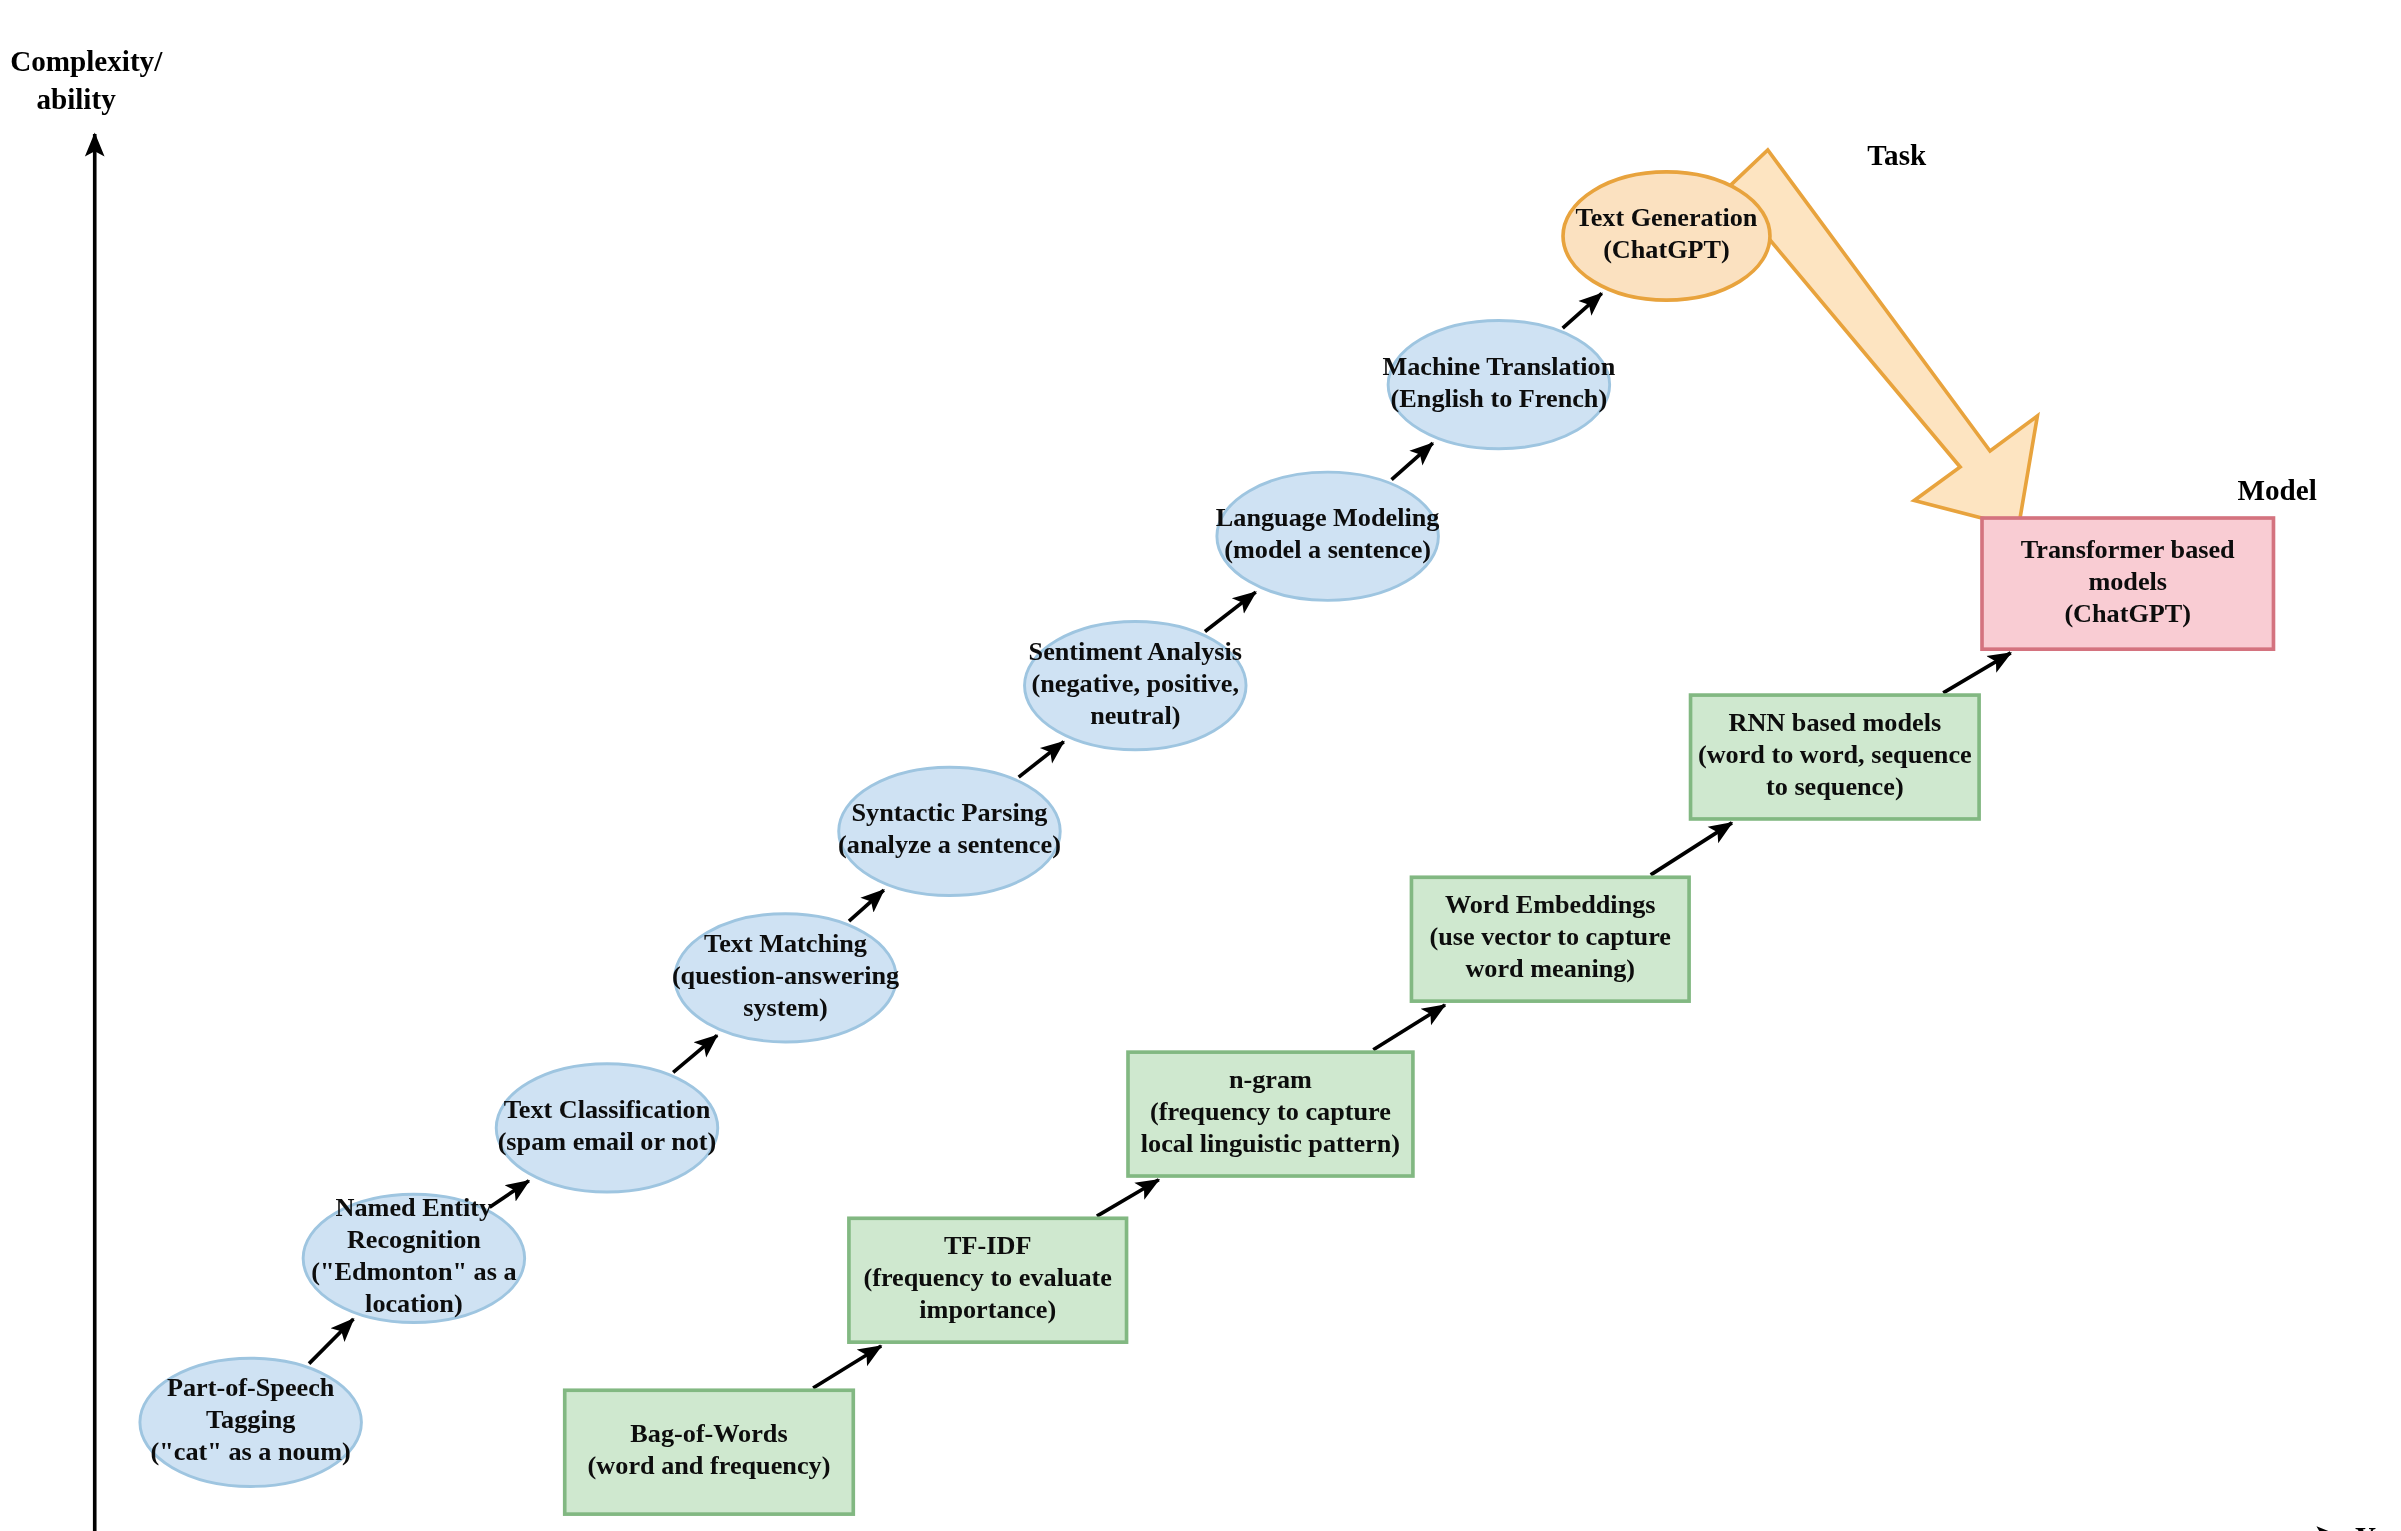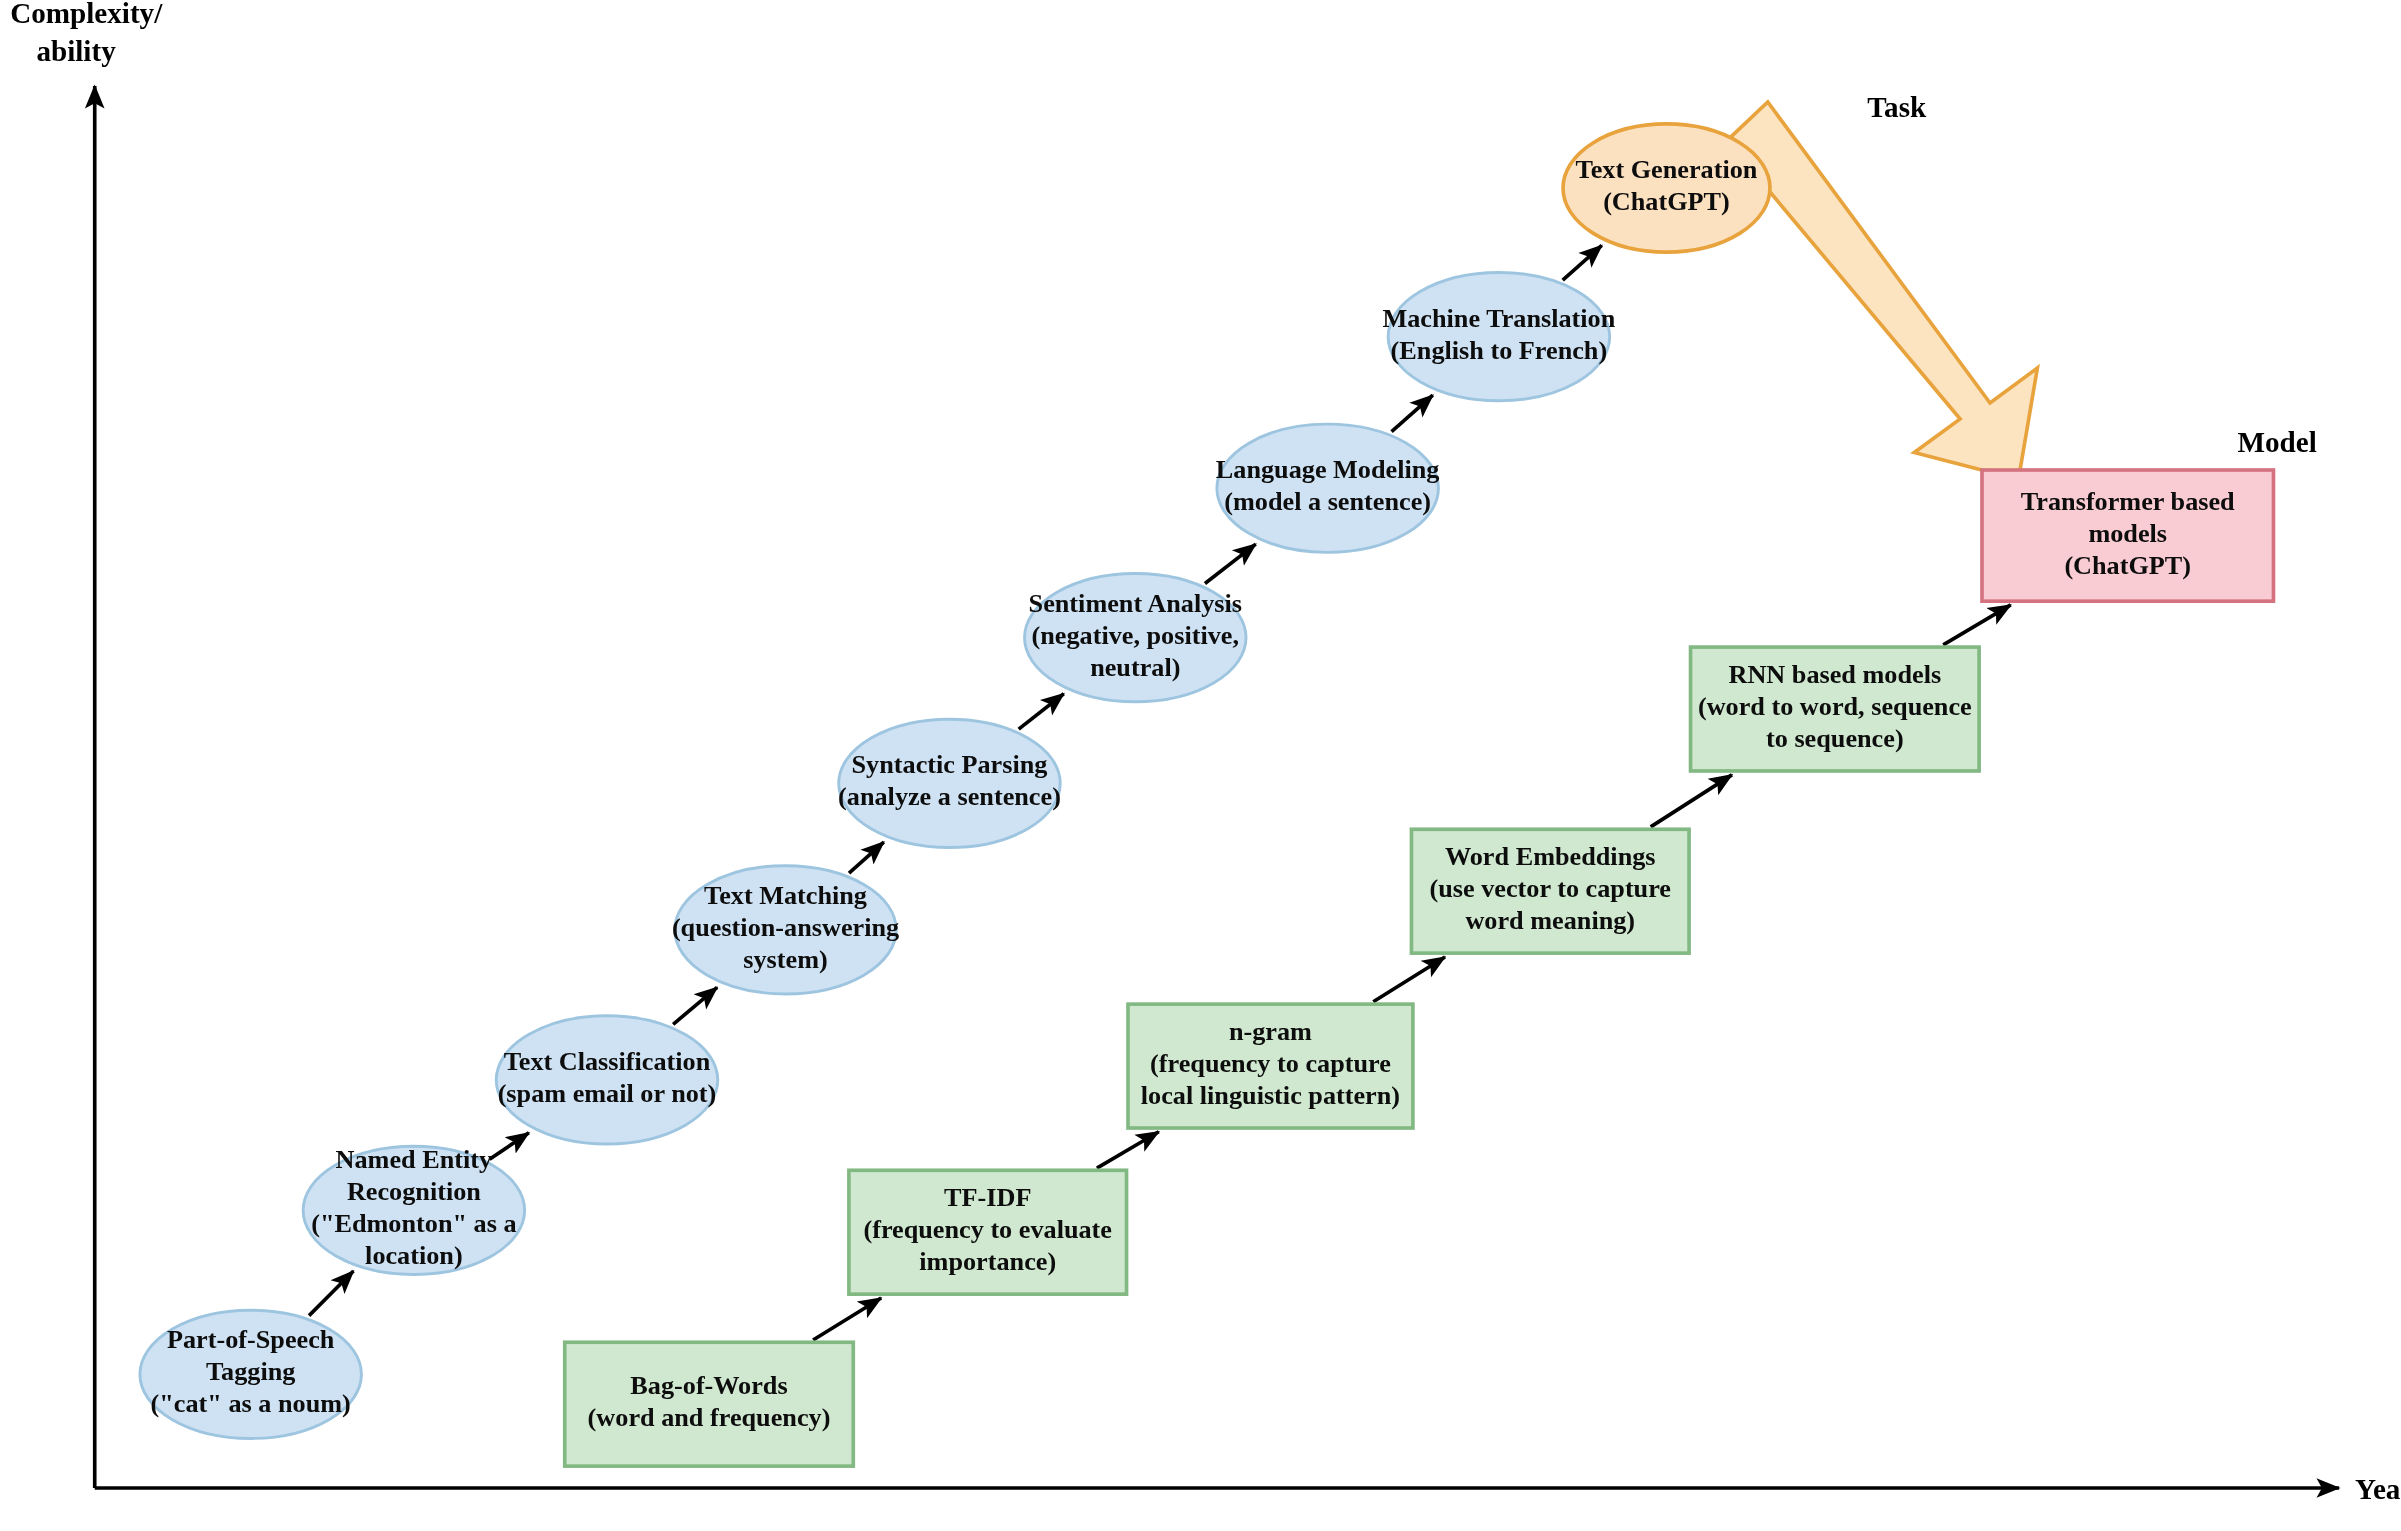--- a/index.html
+++ b/index.html
@@ -10,20 +10,21 @@
   body {
     width: 2401px;
     height: 1531px;
     font-family: "Liberation Serif", "DejaVu Serif", serif;
     overflow: hidden;
   }
   #diagram-root {
     position: relative;
     width: 2401px;
     height: 1340px;
+    margin-top: 48px;
   }
   svg#nlp-evolution-diagram {
     display: block;
     width: 2401px;
     height: 1531px;
   }
   .node-label {
     font-family: "Liberation Serif", "DejaVu Serif", serif;
     font-weight: bold;
     fill: #0d0d0d;

